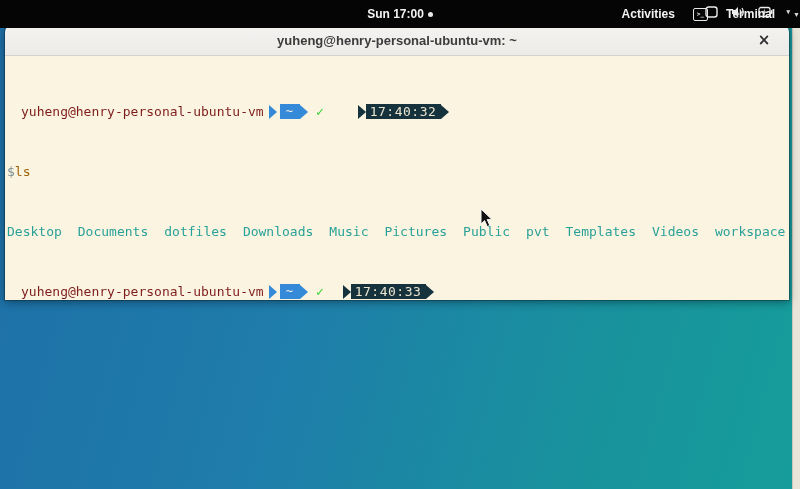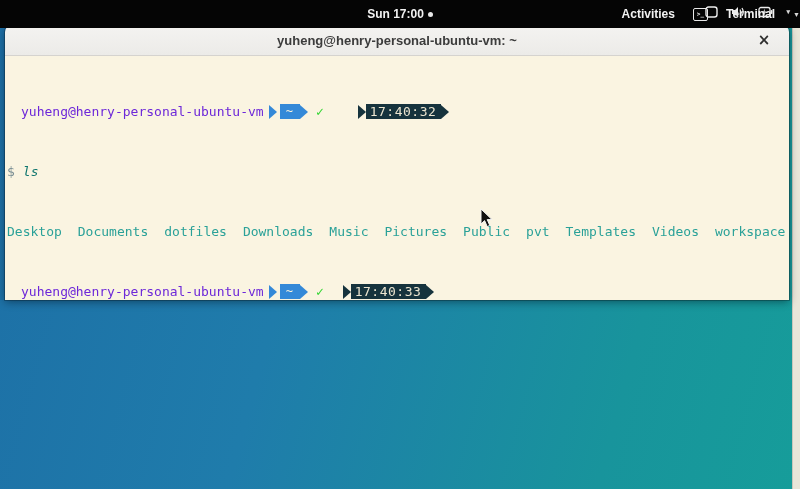--- a/index.html
+++ b/index.html
@@ -58,38 +58,38 @@
     font-size:15px;font-weight:bold;color:#2e2e2e;cursor:pointer;
     font-family:"DejaVu Sans",sans-serif;
   }
   .term-body{
     flex:1;background:#faf4e1;
     font-family:"DejaVu Sans Mono",monospace;font-size:13px;line-height:15px;
     color:#586e75;padding:3px 2px 0 2px;white-space:pre;overflow:hidden;
   }
   .term-line{display:flex;align-items:center;height:15px;}
   .prompt-line{padding-left:14px;}
-  .user-host{color:#6d28d9;}
+  .user-host{color:#7f1d1d;}
   
   .pl{display:flex;align-items:center;height:15px;margin-left:5px;}
   .tri{width:0;height:0;border-top:7px solid transparent;border-bottom:7px solid transparent;}
   .tri-blue{border-left:8px solid #3489d8;}
   .tri-dark{border-left:8px solid #16333d;}
   .gap2{width:3px;}
   .pl-body-blue{
     background:#3489d8;color:#f5f0dc;padding:0 7px 1px 6px;height:14px;
     display:flex;align-items:center;font-size:12px;
   }
   .pl-body-dark{
     background:#16333d;color:#ece5d0;padding:0 5px 1px 4px;height:14px;
     display:flex;align-items:center;letter-spacing:.5px;
   }
   .check{color:#33d633;font-weight:bold;margin:0 6px 0 8px;font-size:13px;}
   .dollar{color:#7a8e94;}
-  .cmd{color:#0f766e;margin-left:8px;font-style:italic;}
+  .cmd{color:#a16207;}
   .ls-line{display:flex;gap:16px;}
   .ls-item{color:#2aa198;}
   .cursor-block{
     width:8px;height:14px;background:#49585f;display:inline-block;margin-left:8px;
   }
   
   .pointer{position:absolute;left:480px;top:208px;z-index:50;}
 </style>
 </head>
 <body>

